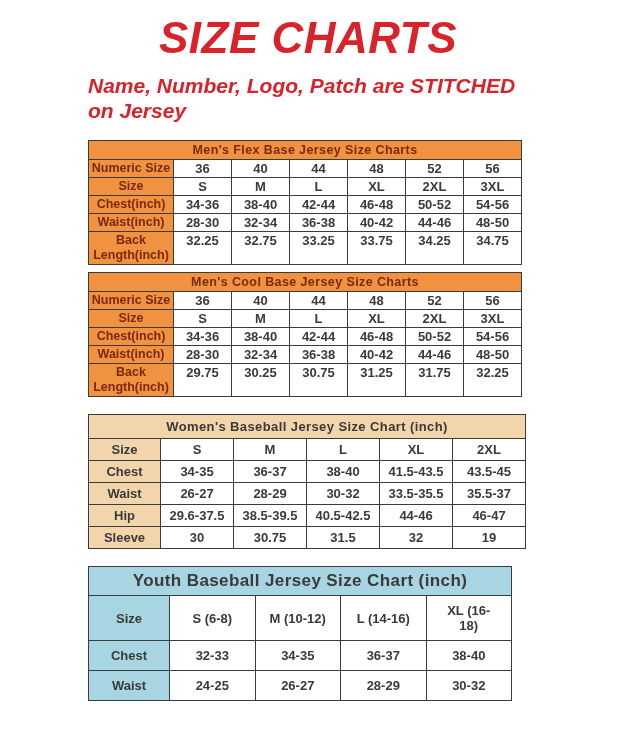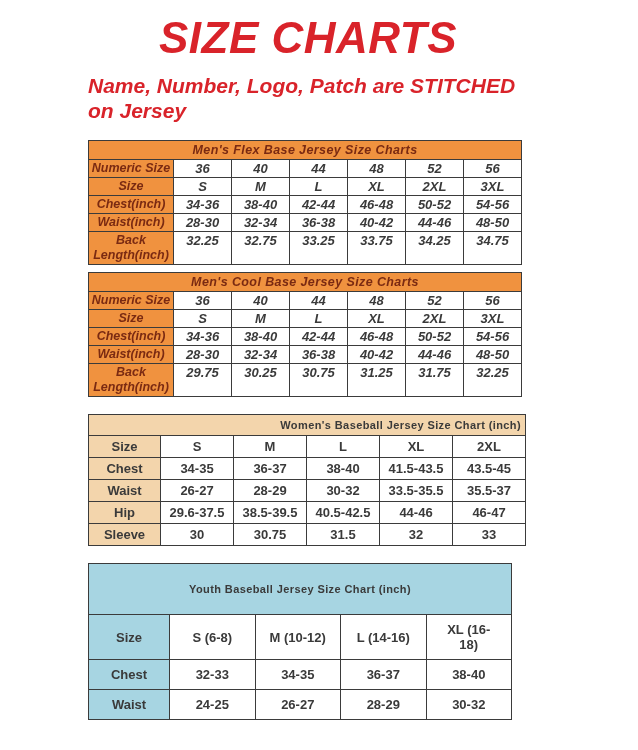--- a/index.html
+++ b/index.html
@@ -37,21 +37,21 @@
   }
   .size-table th, .size-table td {
     border: 1px solid var(--border-col);
     text-align: center;
     vertical-align: middle;
     font-weight: bold;
     overflow: hidden;
   }
 
   
-  .t-orange { width: 434px; font-style: italic; }
+  .t-orange { width: 434px; }
   .t-orange .table-title {
     background: var(--mens-orange);
     color: var(--mens-text);
     font-size: 12.5px;
     padding: 2px 0;
     letter-spacing: 0.4px;
   }
   .t-orange .label-cell {
     background: var(--mens-orange);
     color: var(--mens-text);
@@ -67,44 +67,43 @@
     vertical-align: top;
   }
   .t-orange.first { margin-top: 9px; }
   .t-orange.second { margin-top: 7px; }
 
   
   .t-peach { width: 438px; margin-top: 17px; }
   .t-peach .table-title {
     background: var(--womens-peach);
     color: var(--cell-text);
-    font-size: 11px;
-    padding: 4px 4px;
+    font-size: 13px;
+    padding: 4px 12px;
     letter-spacing: 0.4px;
-    text-align: right;
   }
   .t-peach .label-cell {
     background: var(--womens-peach);
     color: var(--cell-text);
     font-size: 13px;
     padding: 3px 2px;
   }
   .t-peach .data-cell {
     color: var(--cell-text);
     font-size: 13px;
     padding: 3px 0;
   }
 
   
   .t-blue { width: 424px; margin-top: 15px; }
   .t-blue .table-title {
     background: var(--youth-blue);
     color: var(--cell-text);
-    font-size: 11px;
-    padding: 19px 0;
+    font-size: 17px;
+    padding: 4px 0;
     letter-spacing: 0.4px;
   }
   .t-blue .label-cell {
     background: var(--youth-blue);
     color: var(--cell-text);
     font-size: 13px;
     padding: 7px 2px;
   }
   .t-blue .data-cell {
     color: var(--cell-text);
@@ -295,21 +294,21 @@
           <td class="data-cell">40.5-42.5</td>
           <td class="data-cell">44-46</td>
           <td class="data-cell">46-47</td>
         </tr>
         <tr>
           <td class="label-cell">Sleeve</td>
           <td class="data-cell">30</td>
           <td class="data-cell">30.75</td>
           <td class="data-cell">31.5</td>
           <td class="data-cell">32</td>
-          <td class="data-cell">33</td>
+          <td class="data-cell">19</td>
         </tr>
       </tbody>
   </table>
 
   <table class="size-table t-blue">
     <colgroup>
         <col style="width:81px">
         <col>
         <col>
         <col>

